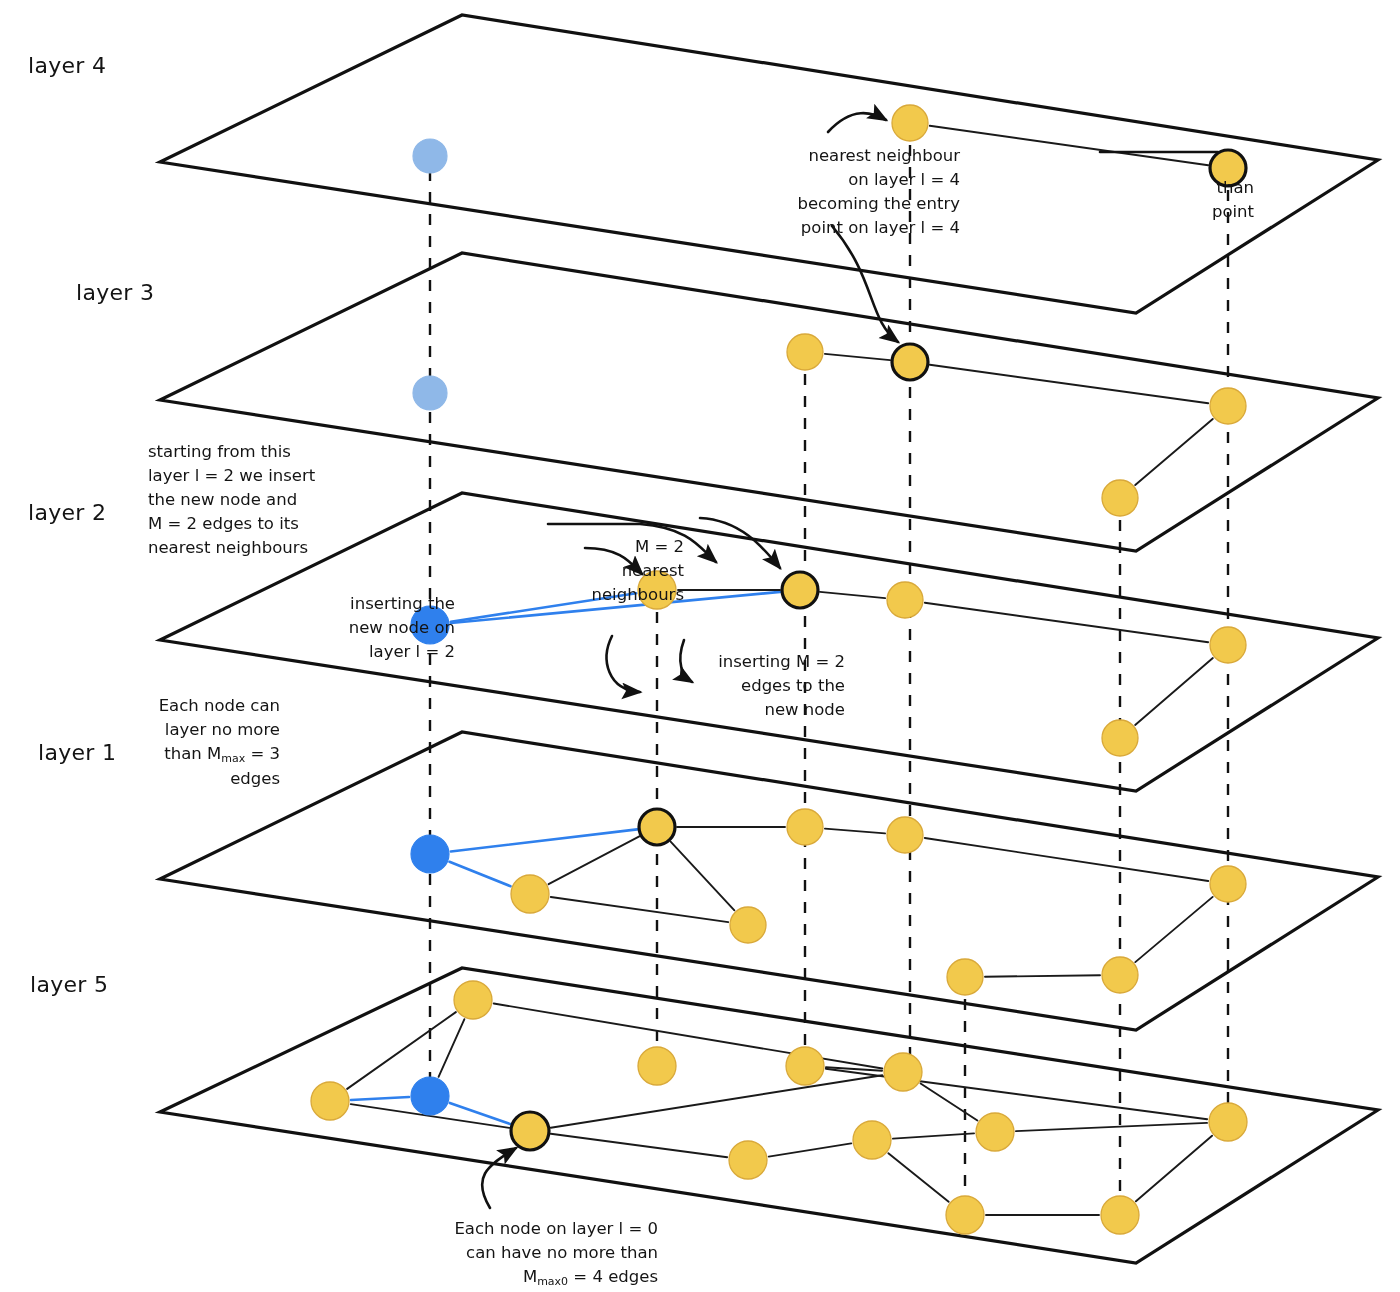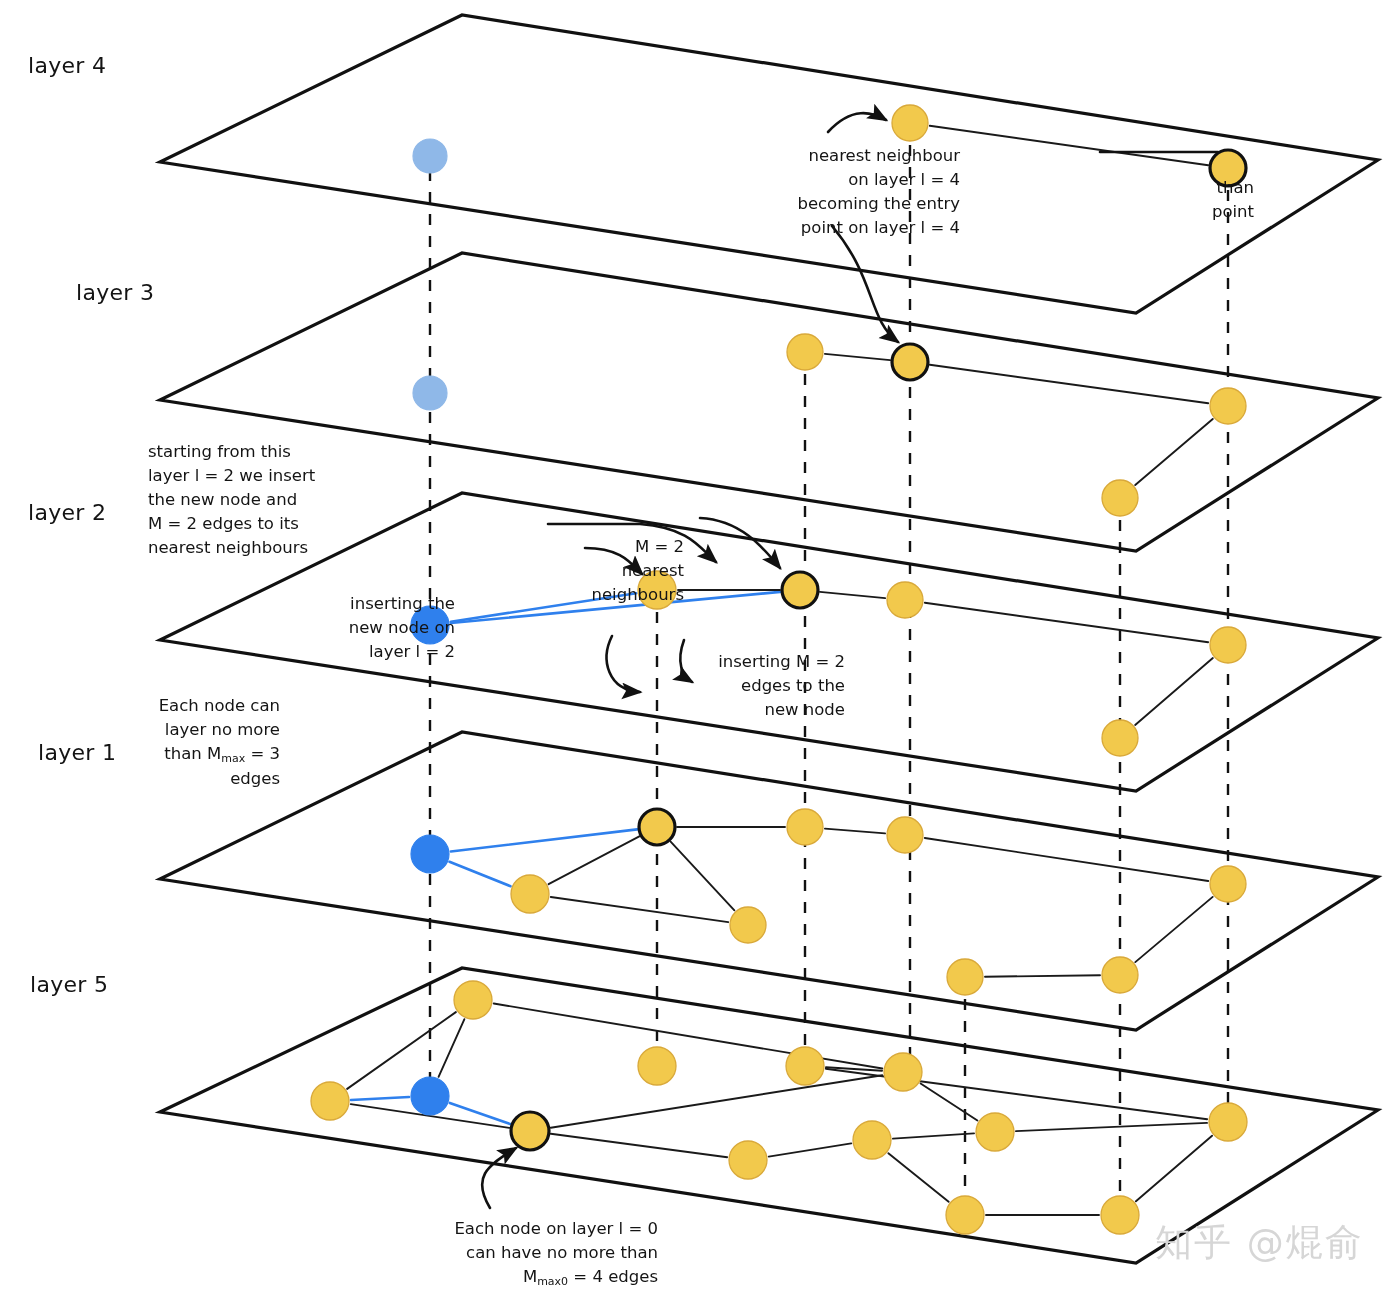--- a/index.html
+++ b/index.html
@@ -220,15 +220,14 @@
         <div>than M<span class="sub">max</span> = 3</div>
         <div>edges</div>
       </div>
       <div class="annot center" style="left: 428px; top: 1217px; width: 230px;">
         <div>Each node on layer l = 0</div>
         <div>can have no more than</div>
         <div>M<span class="sub">max0</span> = 4 edges</div>
       </div>
     </div>
 
-  <div class="watermark" style="left: 1155px; top: 1218px; color: rgb(214, 214, 214);">知乎 @焜俞</div>
 
 </div>
 
 </body></html>

